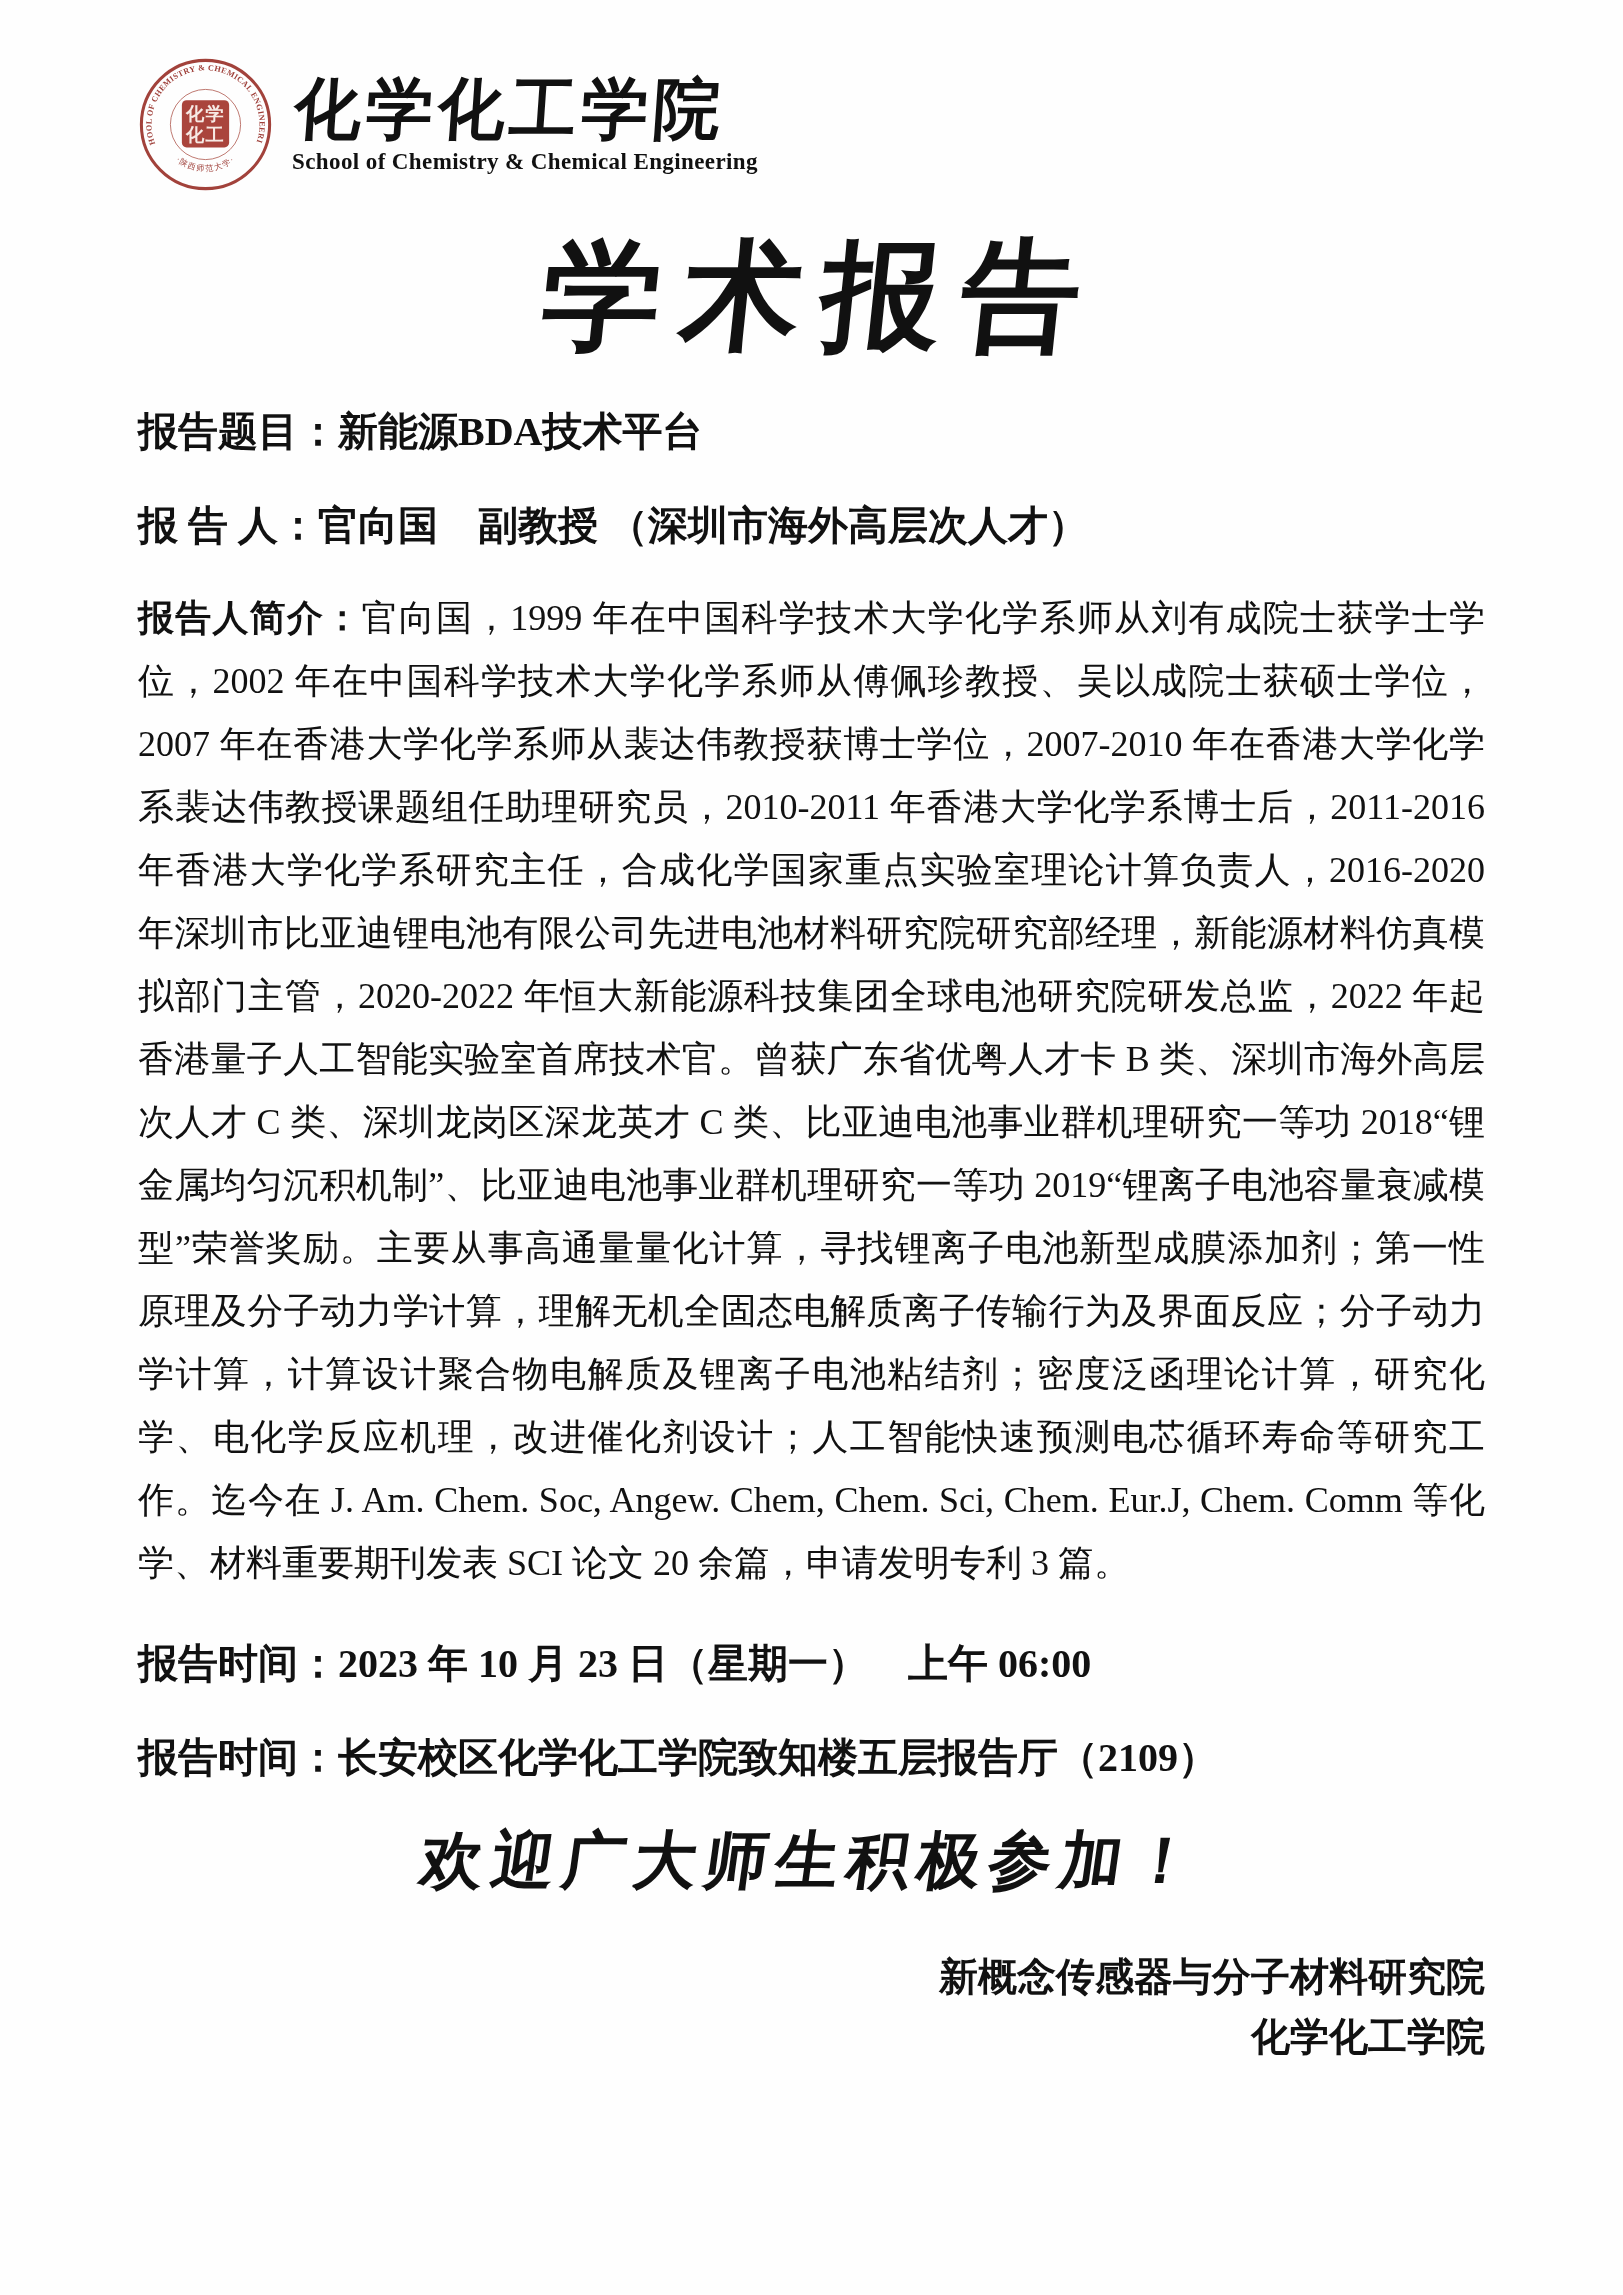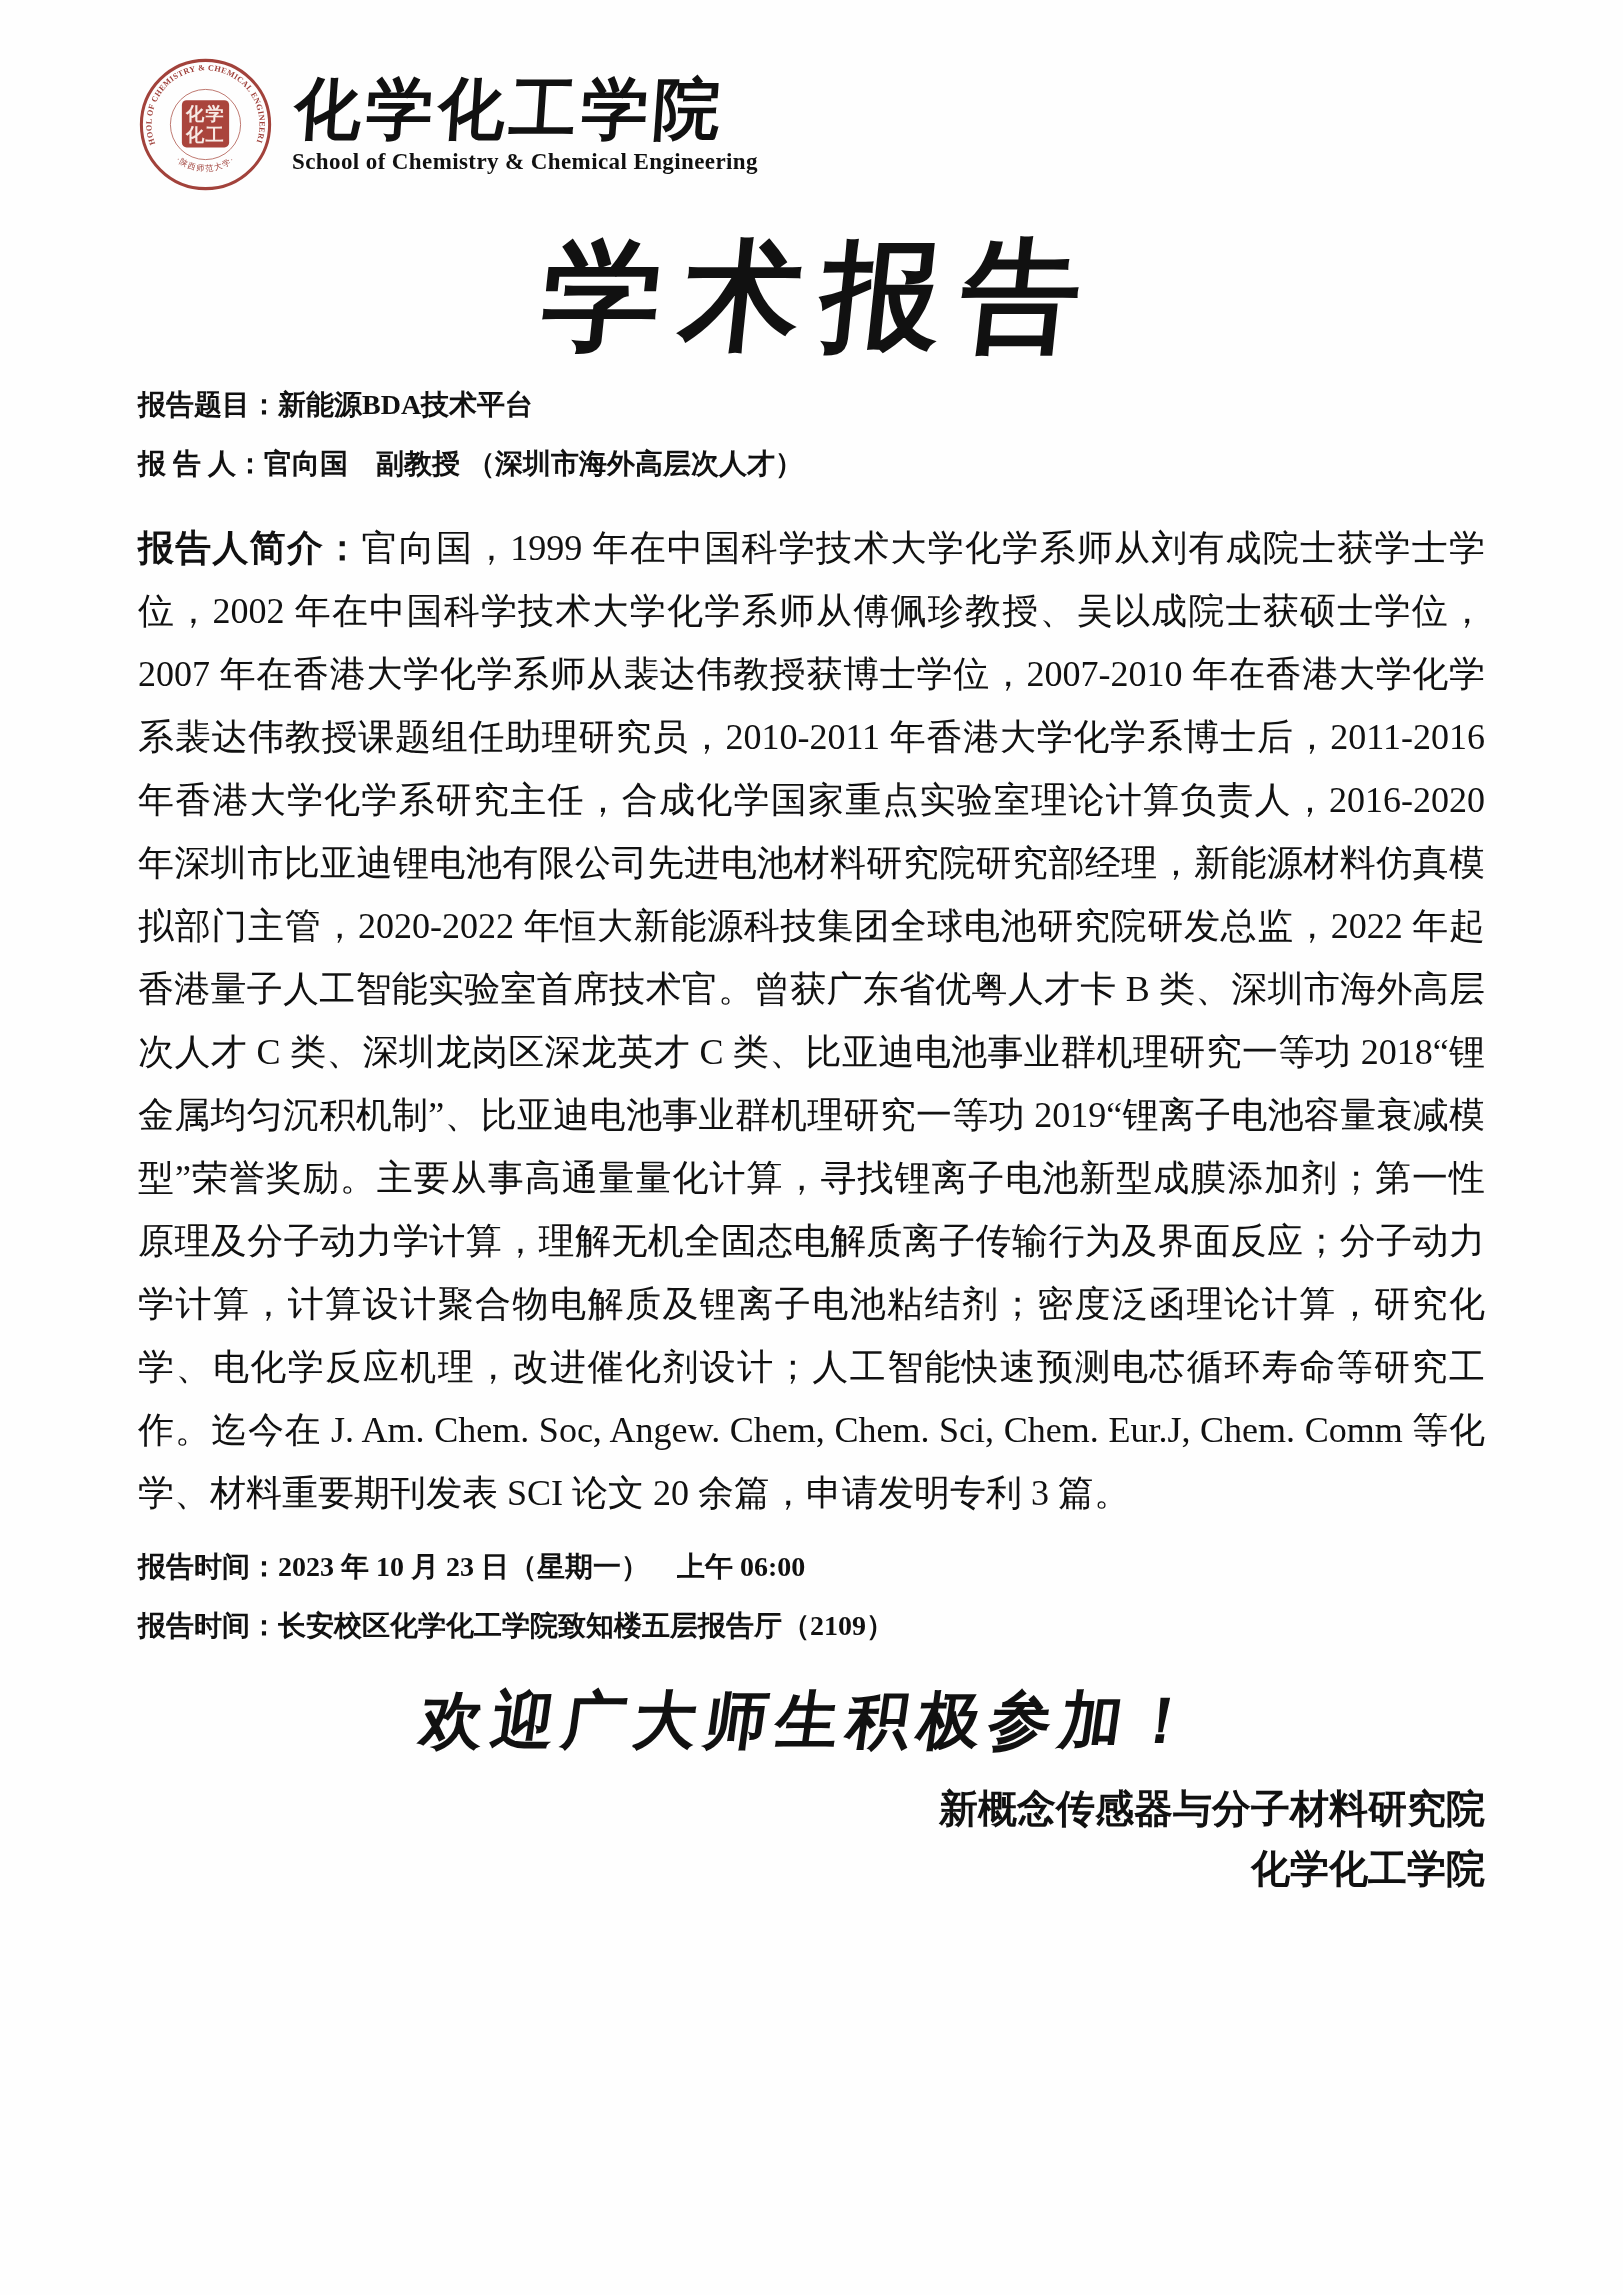--- a/index.html
+++ b/index.html
@@ -59,22 +59,22 @@
   }
   .report-no {
     margin-top: 20.6px;
     text-align: center;
     font-size: 44px;
     letter-spacing: 1.6px;
   }
 
   
   .field {
-    margin: 24px 0 0 0;
-    font-size: 28px;
+    margin: 44px 0 0 0;
+    font-size: 40px;
     font-weight: bold;
     line-height: 1.25;
   }
   .f-label { font-weight: bold; }
 
   
   .bio {
     margin: 36px 0 0 0;
     font-size: 36px;
     line-height: 63px;
@@ -88,21 +88,21 @@
     margin-top: 35px;
     text-align: center;
     font-size: 63px;
     font-weight: 900;
     letter-spacing: 8px;
     transform: skewX(-8deg);
   }
 
   
   .sig {
-    margin-top: 15px;
+    margin-top: 43px;
     text-align: right;
     font-size: 39px;
     font-weight: bold;
     line-height: 60px;
   }
 </style>
 </head>
 <body>
 
 <div class="page">

